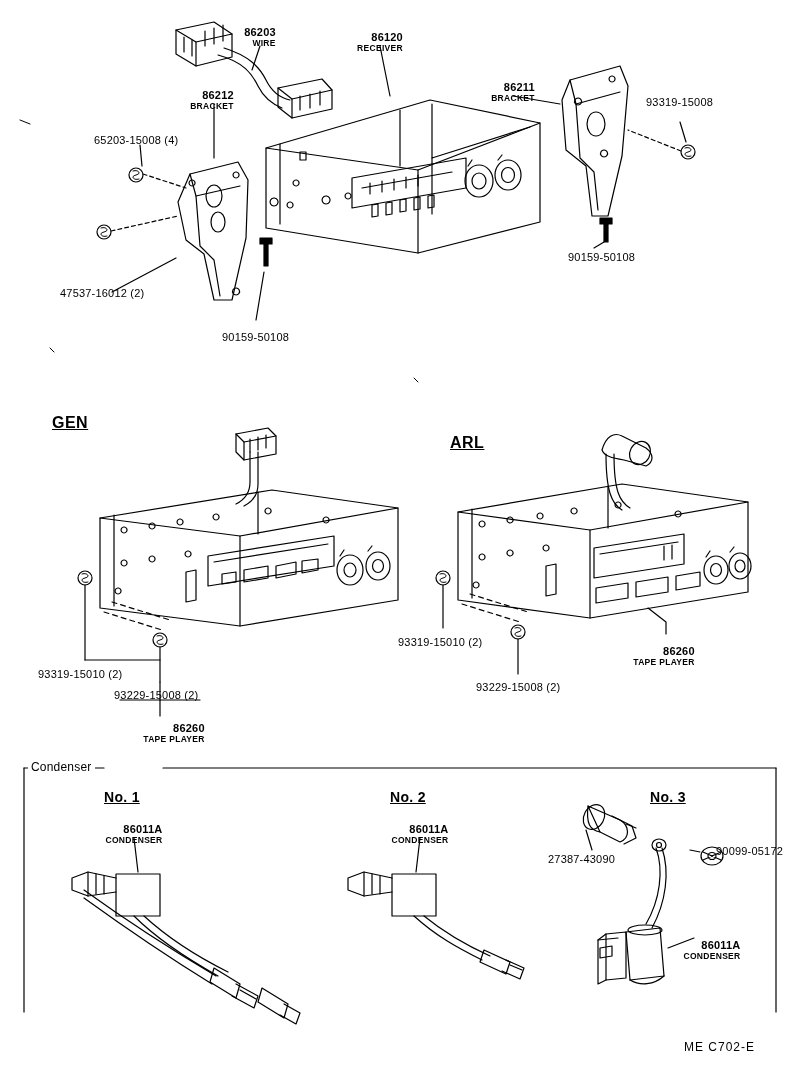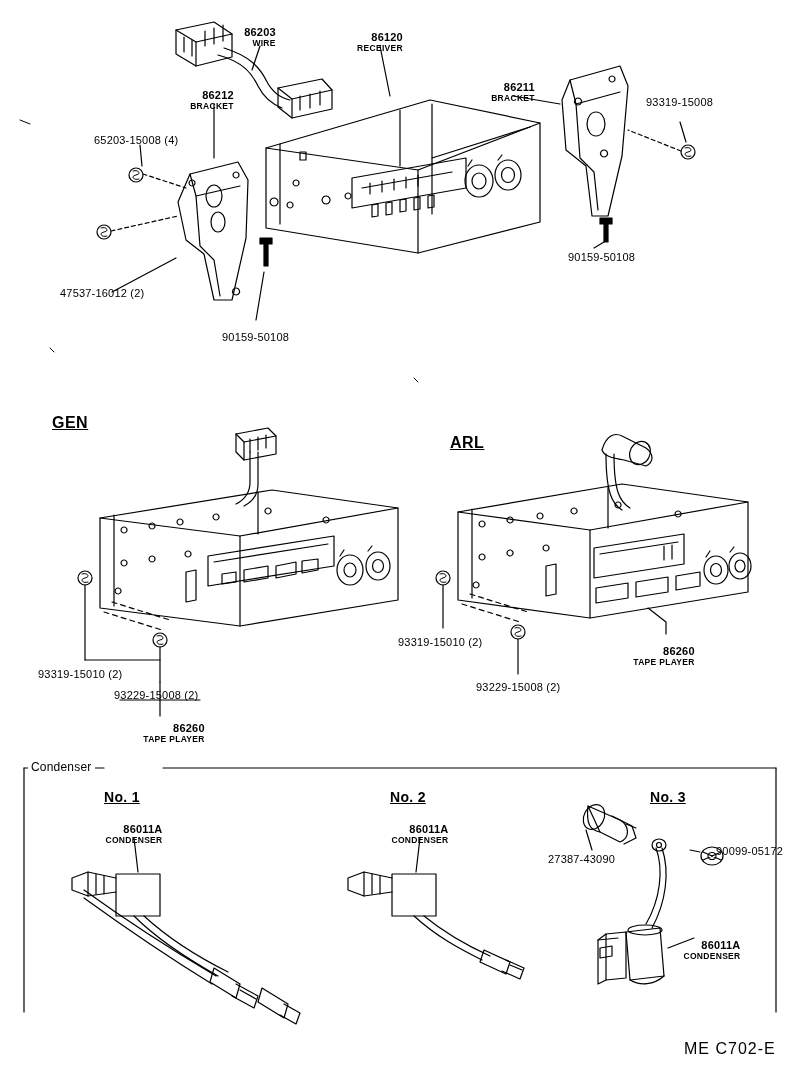--- a/index.html
+++ b/index.html
@@ -60,21 +60,21 @@
   }
   .no-title {
     position: absolute;
     font-size: 14px;
     font-weight: bold;
     text-decoration: underline;
     letter-spacing: 0.3px;
   }
   .code {
     position: absolute;
-    font-size: 16px;
+    font-size: 12px;
     letter-spacing: 1px;
   }
 </style>
 </head>
 <body>
 
 <div class="canvas">
 
   <svg class="art" viewBox="0 0 800 1066">
     <g fill="none" stroke="#000" stroke-width="1.2" stroke-linejoin="round" stroke-linecap="round">

